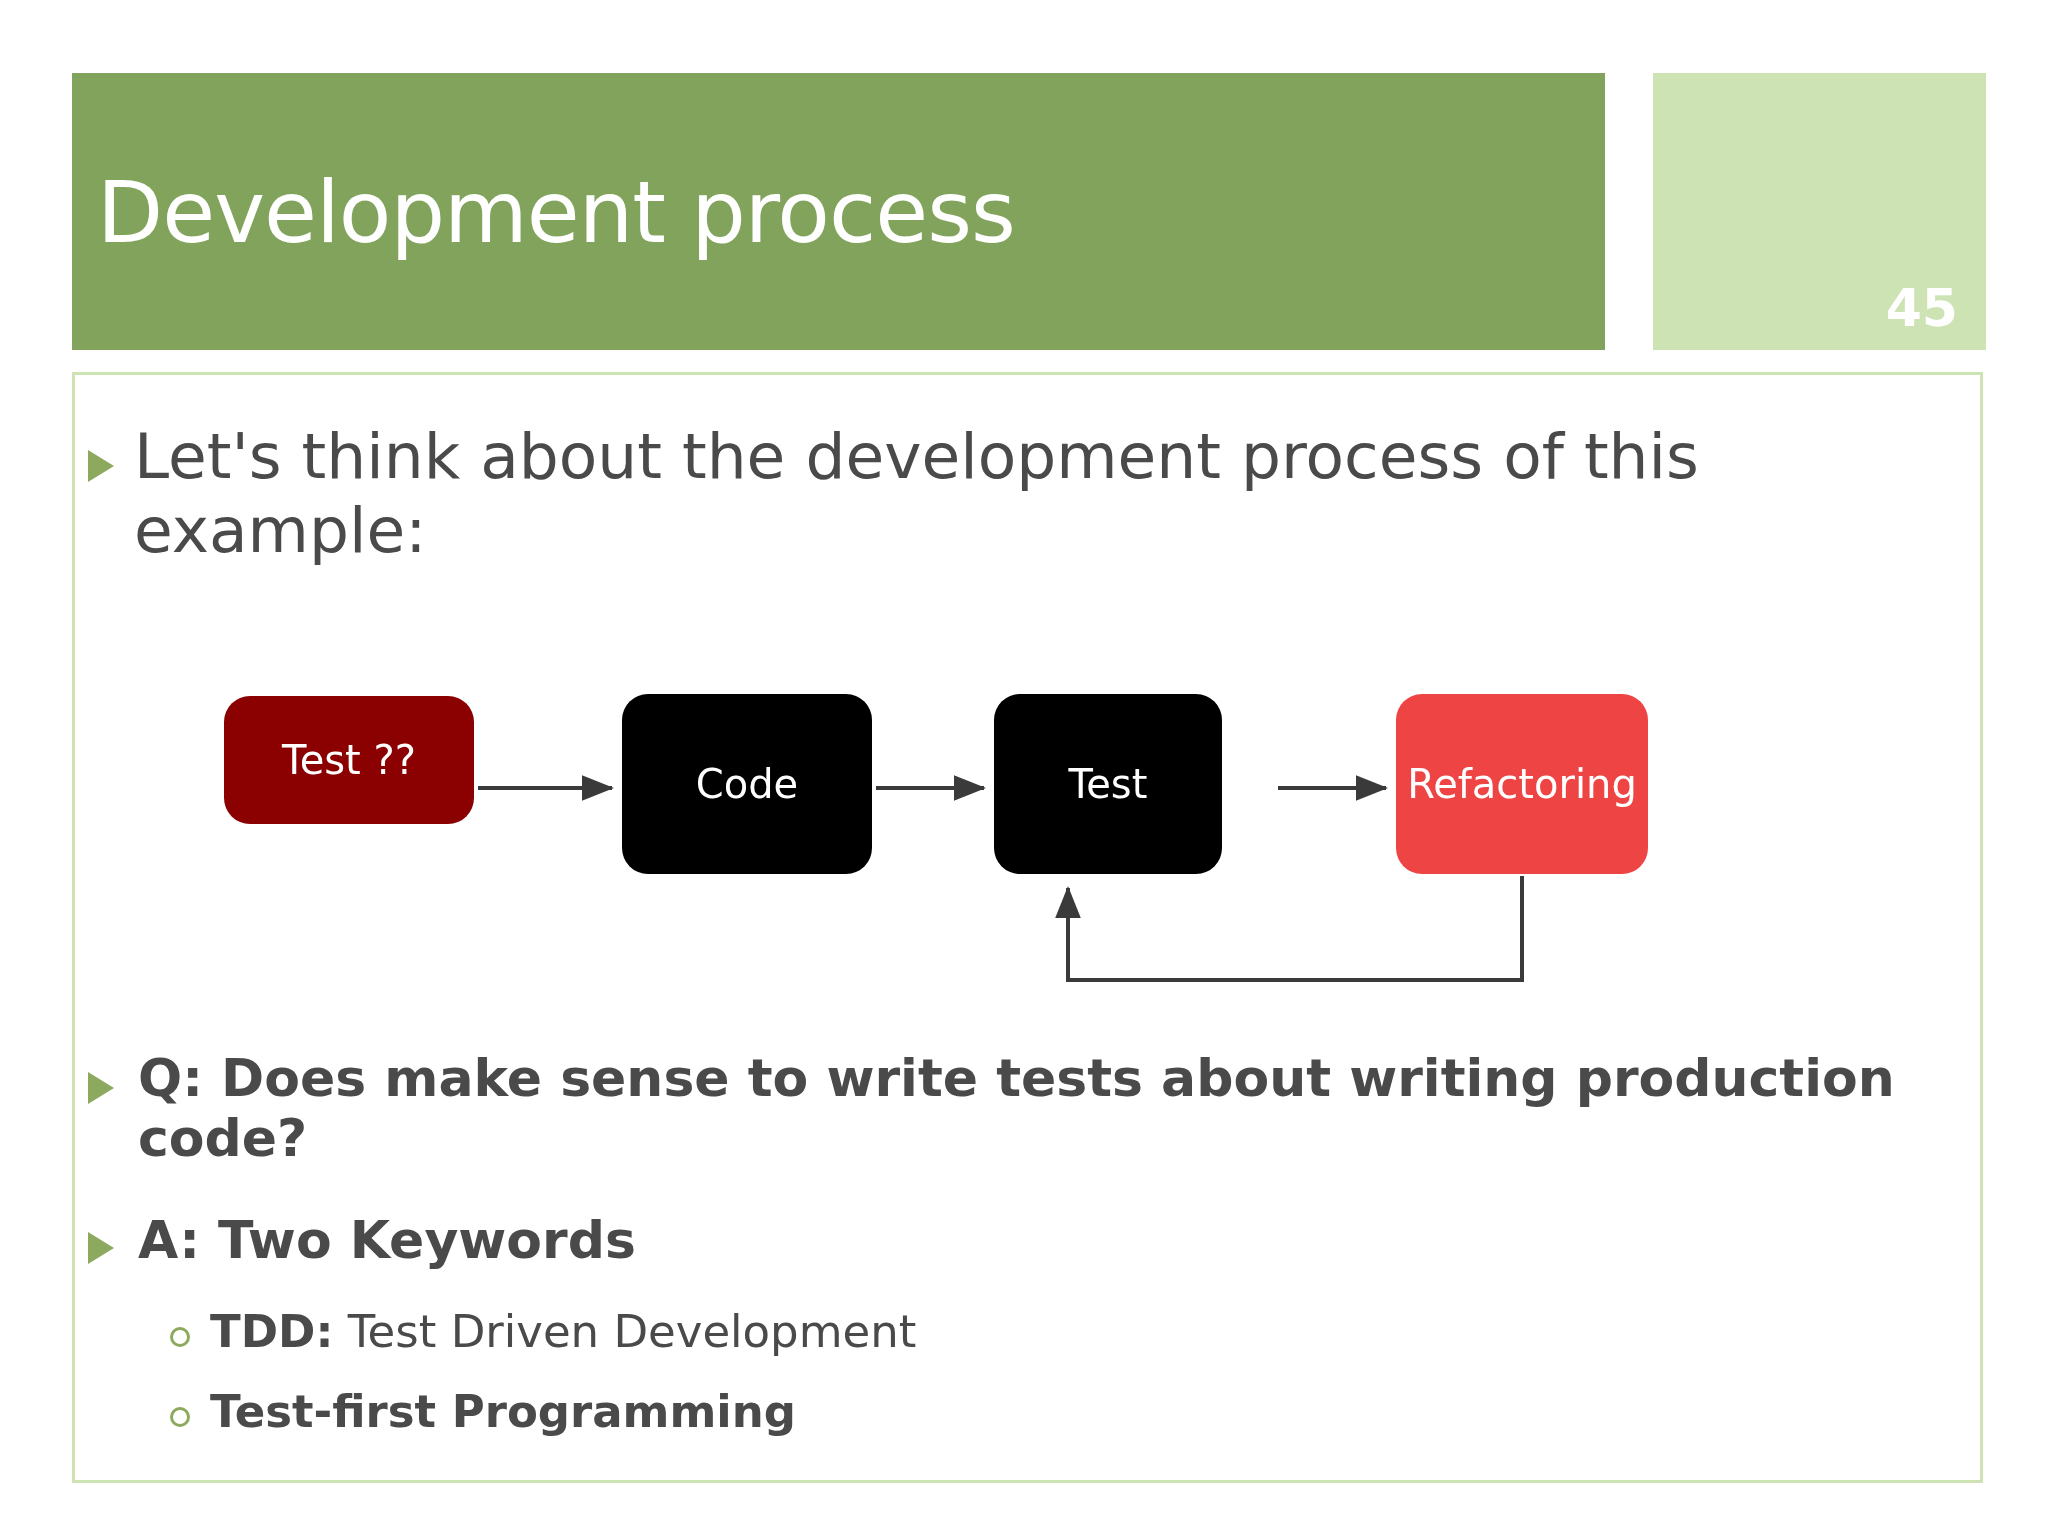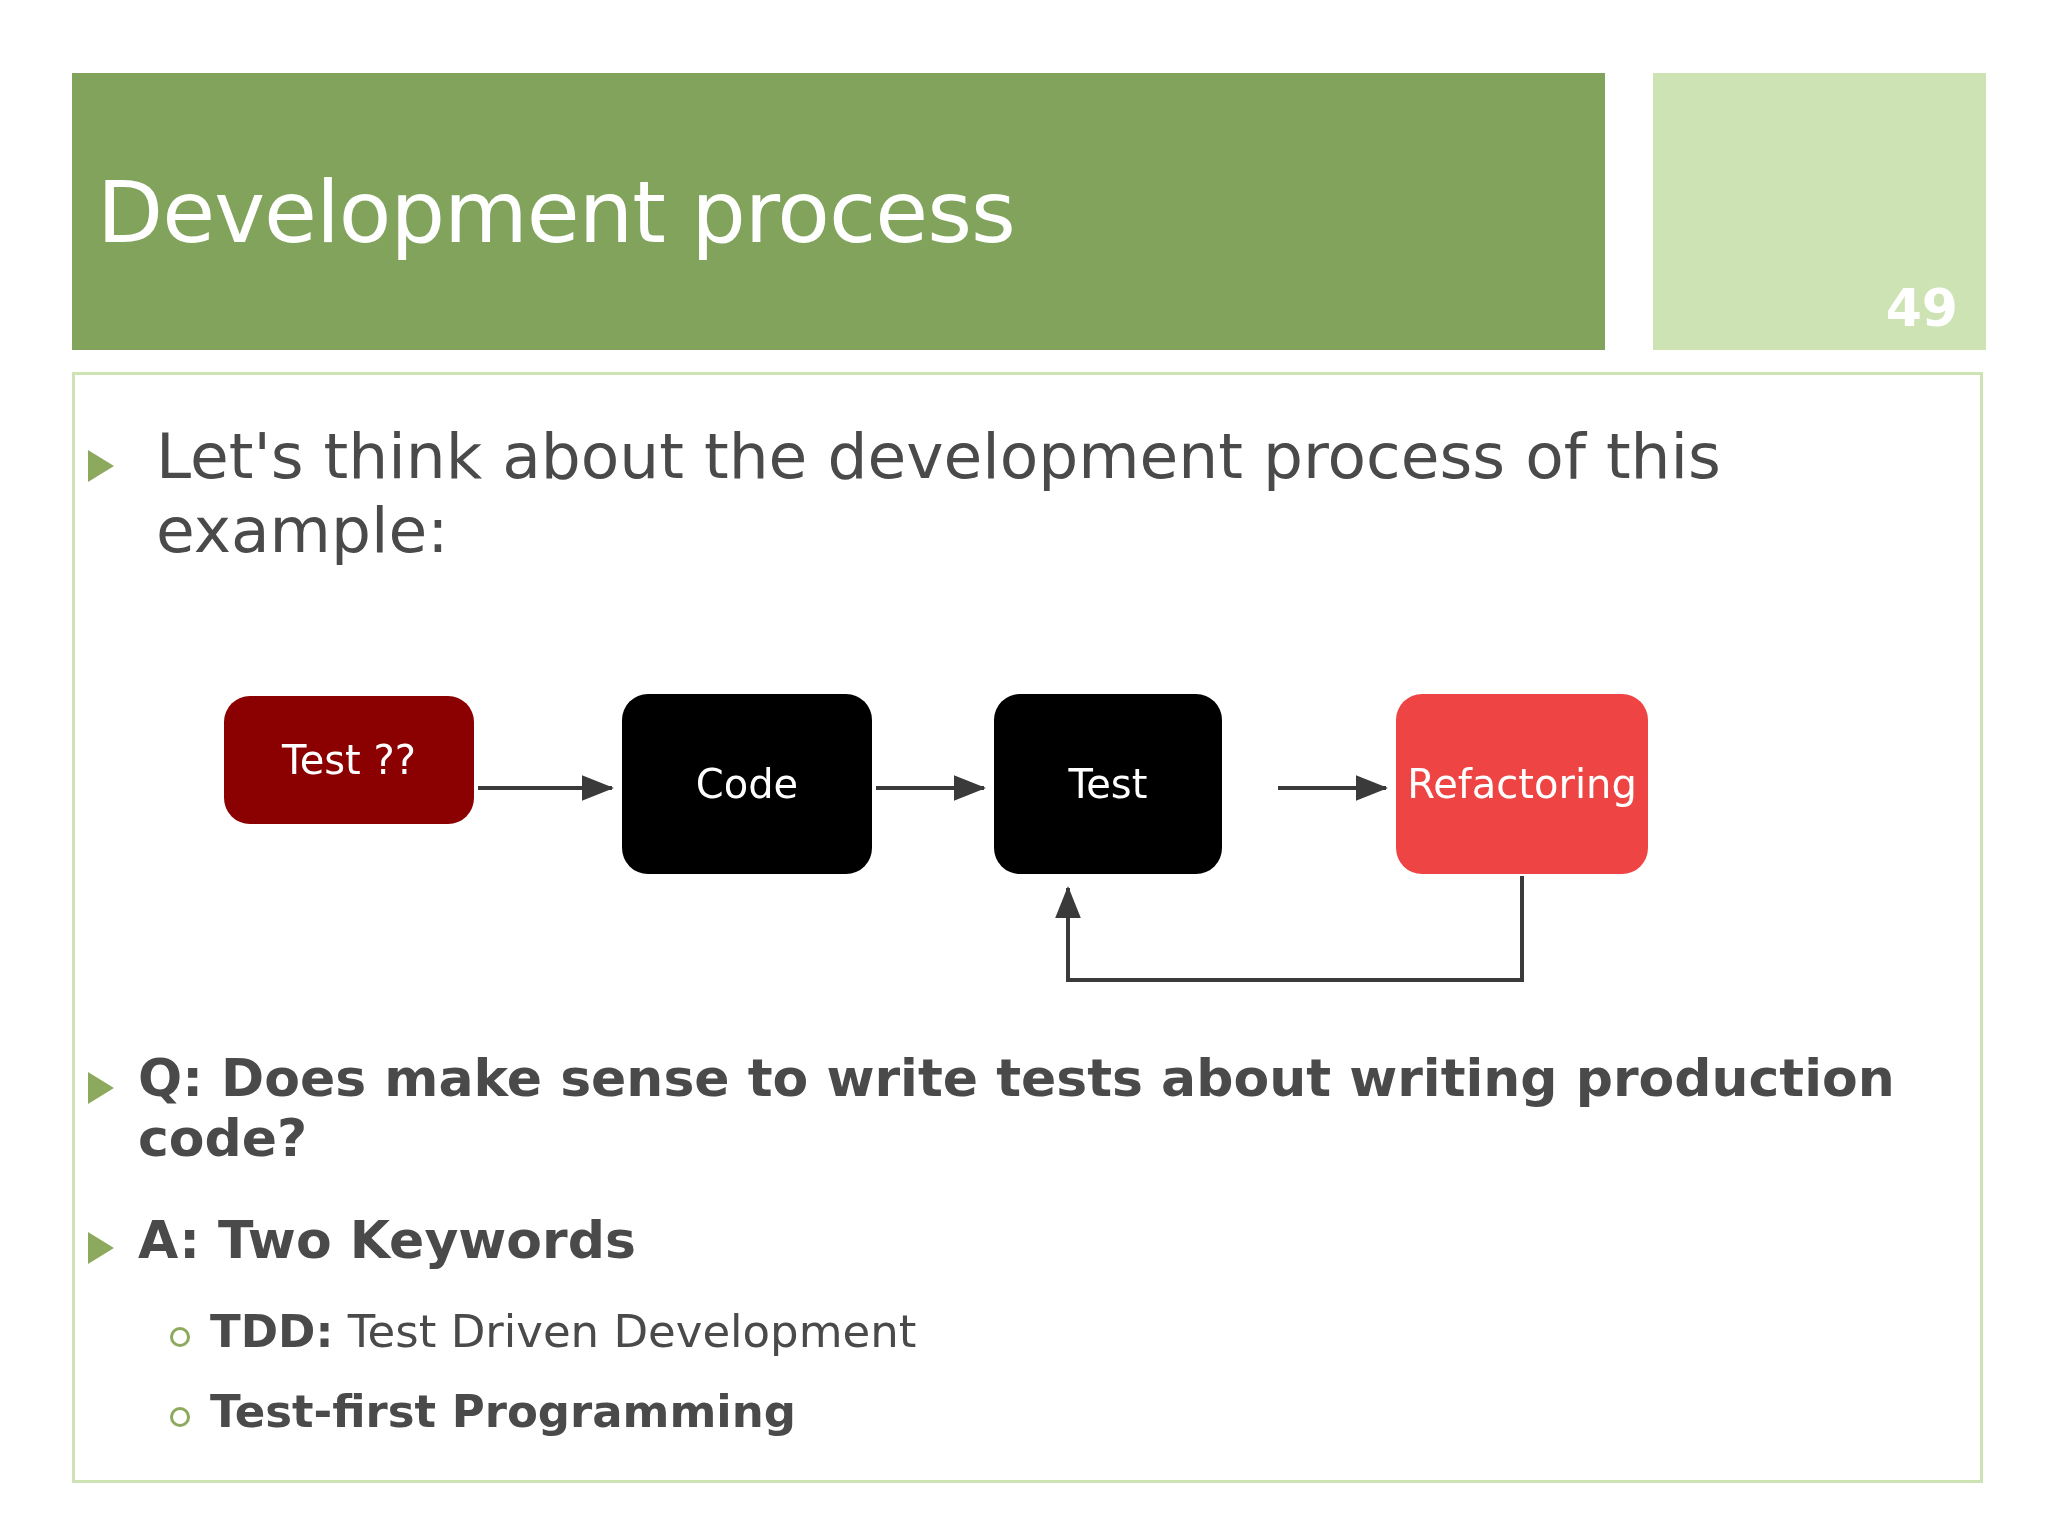--- a/index.html
+++ b/index.html
@@ -91,21 +91,21 @@
   }
 
   
   #b-lets {
     left: 88px;
     top: 420px;
     width: 1800px;
   }
   #b-lets .tri-bullet { margin-top: 30px; }
   #b-lets .txt {
-    margin-left: 42px;
+    margin-left: 20px;
     color: #4A4A4A;
     font-size: 63px;
     font-weight: 400;
     line-height: 1.18;
     max-width: 1740px;
   }
 
   
   #b-q {
     left: 88px;
@@ -196,21 +196,21 @@
   }
 </style>
 </head>
 <body>
 
 <div class="title-bar">
   <span class="title-text">Development process</span>
 </div>
 
 <div class="page-num-box">
-  <span class="page-num">49</span>
+  <span class="page-num">45</span>
 </div>
 
 <div class="content-frame"></div>
 
 <div class="bullet-row" id="b-lets">
   <span class="tri-bullet"></span>
   <span class="txt">Let's think about the development process of this example:</span>
 </div>
 
 <div class="diagram">

